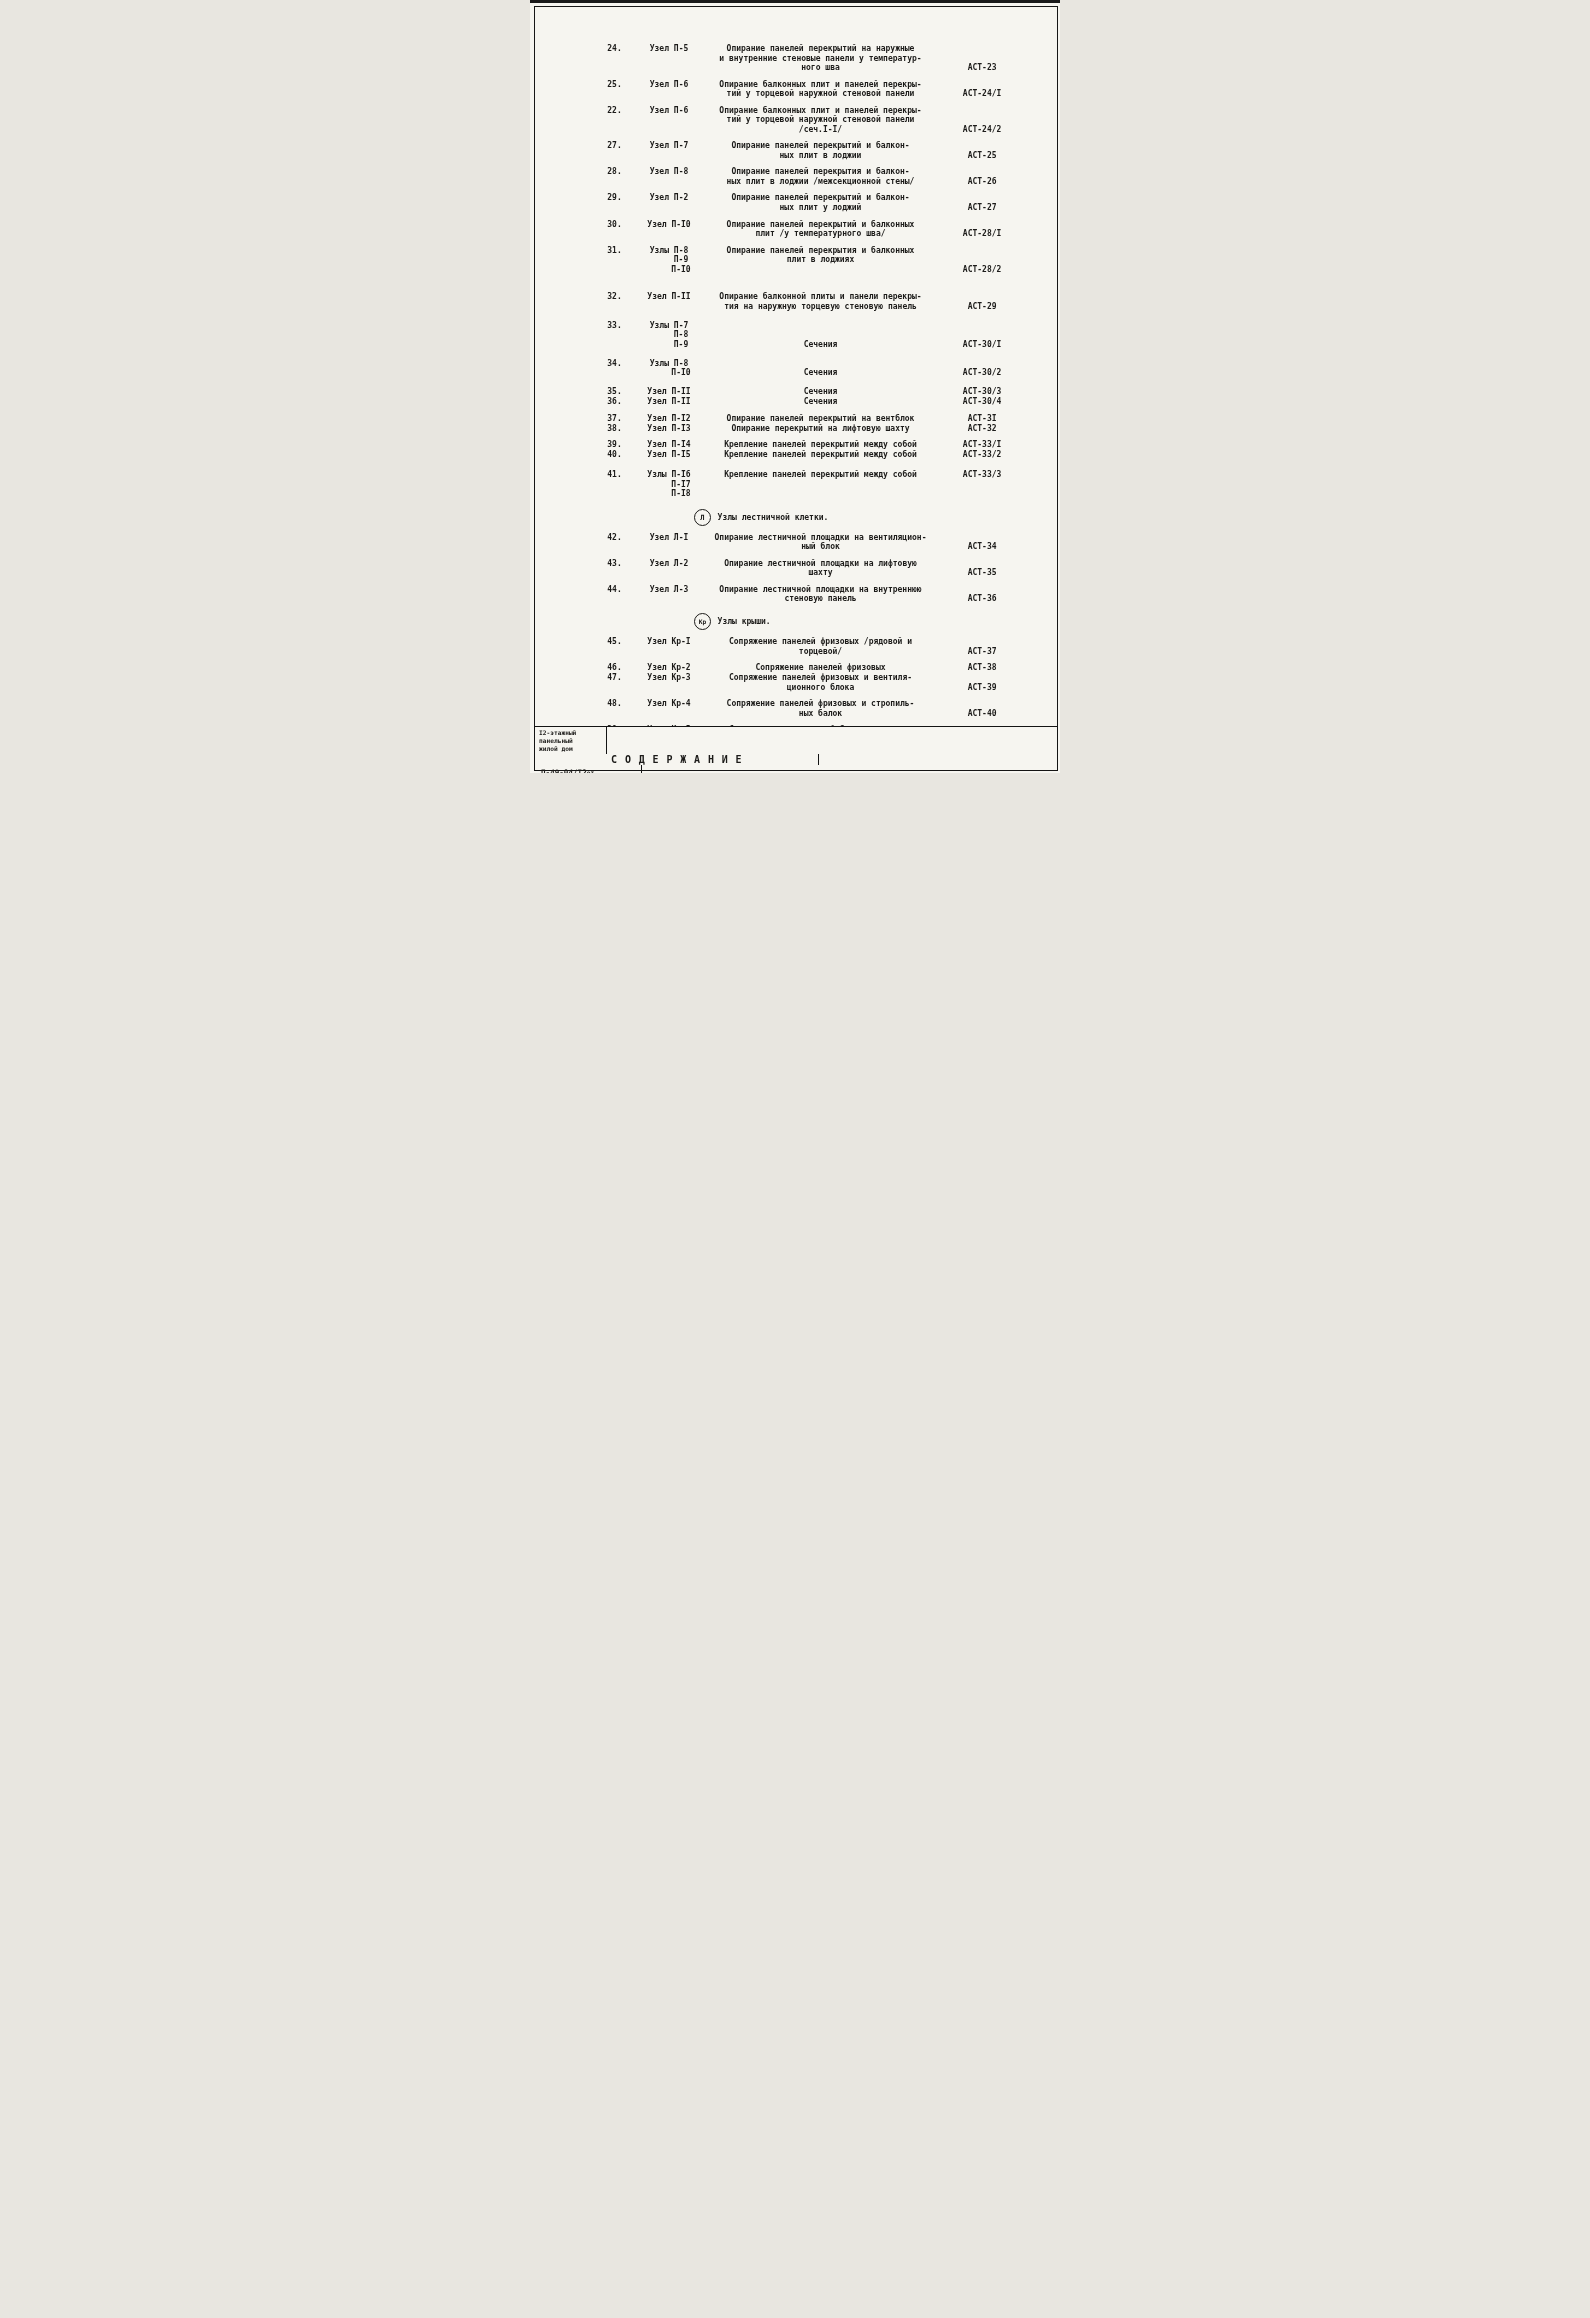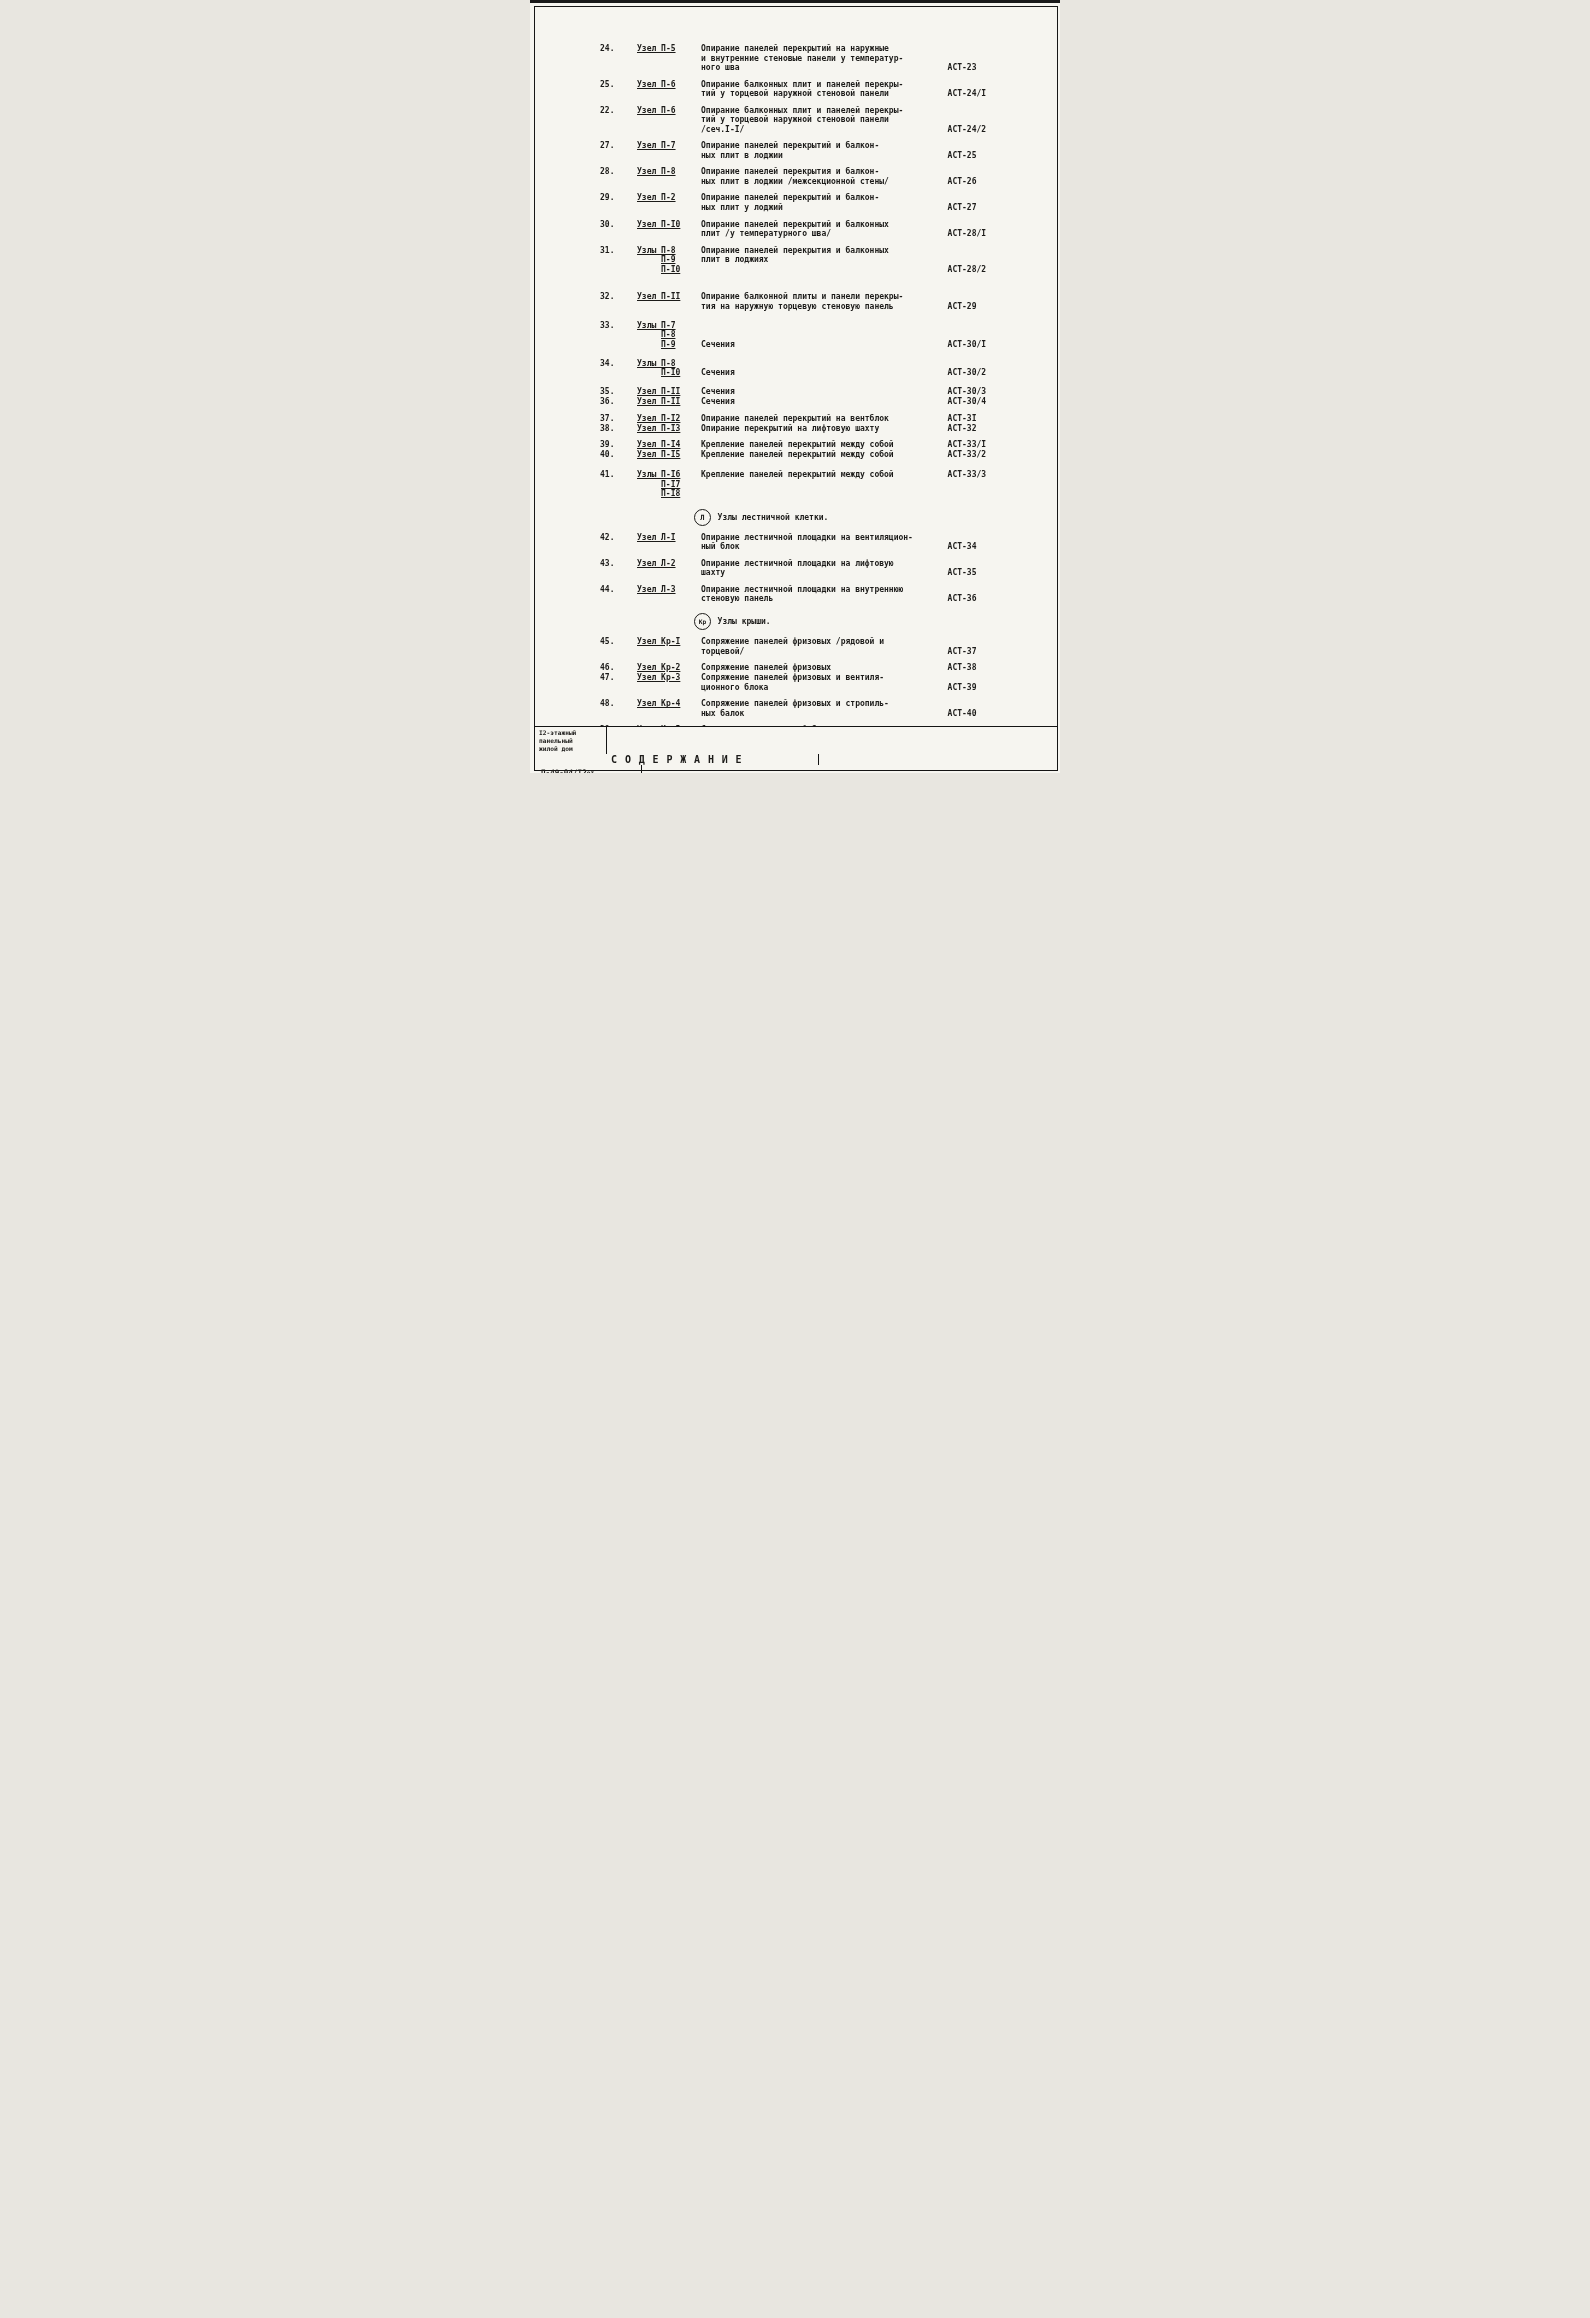--- a/index.html
+++ b/index.html
@@ -8,28 +8,28 @@
     width:530px;height:773px;
     margin:0 auto;
     background:#f6f5f0;
     font-family:"DejaVu Sans Mono","Liberation Mono",monospace;
     color:#1c1b19;
     font-weight:700;
     overflow:hidden;
   }
   .scan-edge{position:absolute;top:0;left:0;right:0;height:2.8px;background:#1a1a1a;}
   .frame{position:absolute;top:6.2px;left:4.3px;right:2.4px;bottom:2.4px;border:1.4px solid #171717;pointer-events:none;}
-  .content{position:relative;padding-top:44px;font-size:8px;line-height:9.5px;}
+  .content{position:relative;padding-top:44px;font-size:8px;line-height:9.5px;text-align:center;}
   .row{display:flex;align-items:flex-start;margin-left:70px;margin-bottom:7.1px;}
   .row.tight{margin-bottom:0.5px;}
   .row.gap-md{margin-bottom:9.5px;}
   .row.gap-lg{margin-bottom:10.4px;}
   .row.top-gap{margin-top:18px;}
   .c-num{width:29px;margin-right:8px;}
-  .c-node{width:64px;text-decoration:underline;}
+  .c-node{width:64px;}
   .node-extra{padding-left:24px;}
   .c-desc{width:239px;white-space:pre-line;}
   .c-desc.desc-bottom{align-self:flex-end;}
   .c-code{width:69px;padding-left:7.6px;align-self:flex-end;white-space:nowrap;}
   .c-code.code-top{align-self:flex-start;}
   .sec-header{display:flex;align-items:center;gap:6.6px;margin-left:164px;margin-bottom:6.6px;margin-top:1.9px;}
   .badge{width:15px;height:15px;border:0.9px solid #1c1b19;border-radius:50%;
          display:flex;align-items:center;justify-content:center;font-size:7.1px;flex:0 0 auto;}
   .badge.small{font-size:6.2px;}
   .footer{

